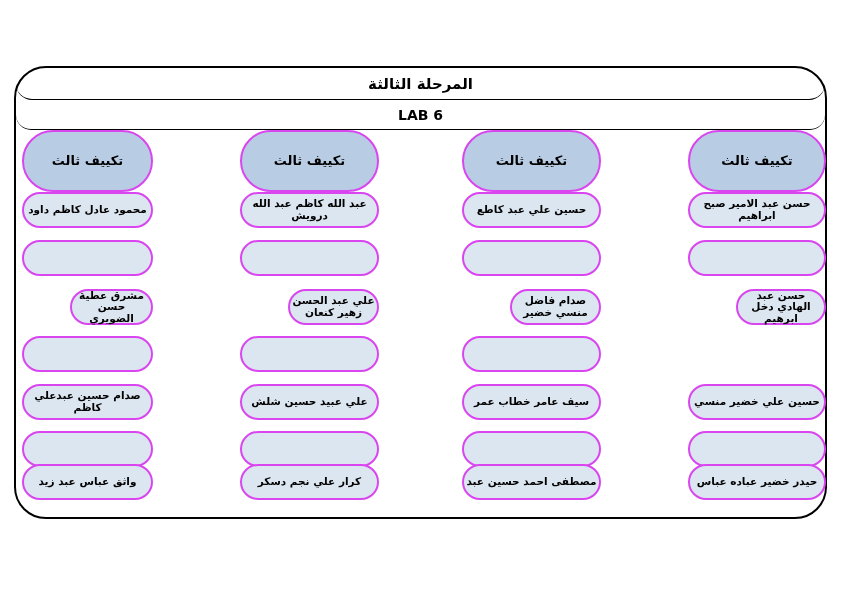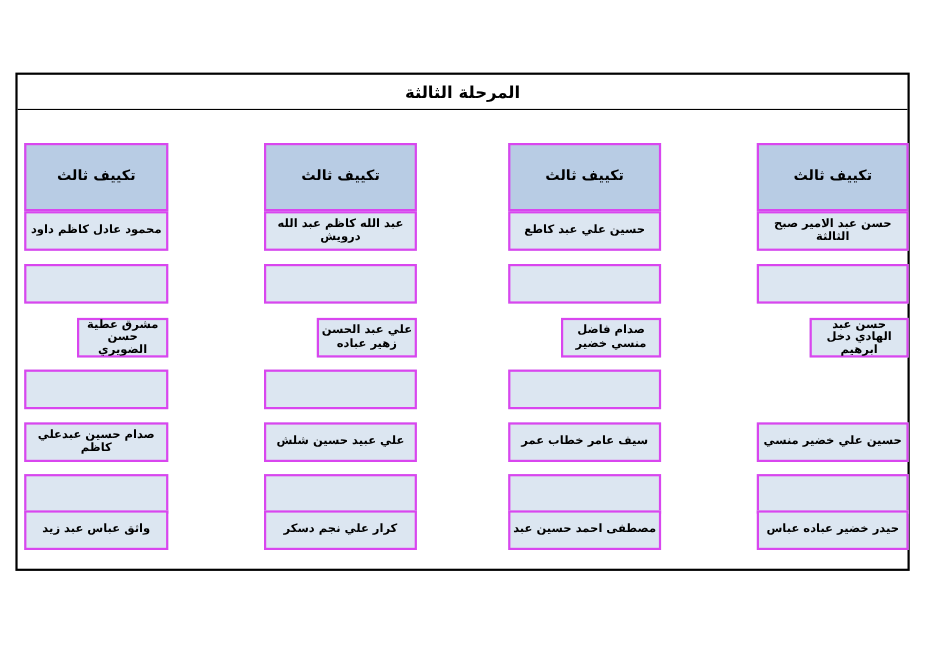--- a/index.html
+++ b/index.html
@@ -4,21 +4,21 @@
 <style>
   html, body { margin: 0; padding: 0; background: #ffffff; }
   .page {
     position: relative;
     width: 842px;
     height: 595px;
     background: #ffffff;
     font-family: "DejaVu Sans", sans-serif;
     overflow: hidden;
   }
-  * { box-sizing: border-box; }
+  * { box-sizing: border-box; border-radius: 32px; }
 
   .table-frame {
     position: absolute;
     left: 14px;
     top: 66px;
     width: 813px;
     height: 453px;
     border: 2px solid #000;
     background: #ffffff;
   }
@@ -77,58 +77,59 @@
   .r-empty3 { top: 301px; height: 33px; }
   .r-name4  { top: 334px; height: 31px; }
 </style>
 </head>
 <body>
 
 <div class="page">
 
   <div class="table-frame">
     <div class="title-row">المرحلة الثالثة</div>
+    <div class="lab-row">LAB 6</div>
   </div>
 
   <div class="col col-a">
     <div class="box hdr">تكييف ثالث</div>
     <div class="box r-name1">محمود عادل كاظم داود</div>
     <div class="box r-empty1"></div>
     <div class="box r-name2">مشرق عطية حسن الضويري</div>
     <div class="box r-empty2"></div>
     <div class="box r-name3">صدام حسين عبدعلي كاظم</div>
     <div class="box r-empty3"></div>
     <div class="box r-name4">واثق عباس عبد زيد</div>
   </div>
 
   <div class="col col-b">
     <div class="box hdr">تكييف ثالث</div>
     <div class="box r-name1">عبد الله كاظم عبد الله درويش</div>
     <div class="box r-empty1"></div>
-    <div class="box r-name2">علي عبد الحسن زهير عباده</div>
+    <div class="box r-name2">علي عبد الحسن زهير كنعان</div>
     <div class="box r-empty2"></div>
     <div class="box r-name3">علي عبيد حسين شلش</div>
     <div class="box r-empty3"></div>
     <div class="box r-name4">كرار علي نجم دسكر</div>
   </div>
 
   <div class="col col-c">
     <div class="box hdr">تكييف ثالث</div>
     <div class="box r-name1">حسين علي عبد كاطع</div>
     <div class="box r-empty1"></div>
     <div class="box r-name2">صدام فاضل منسي خضير</div>
     <div class="box r-empty2"></div>
     <div class="box r-name3">سيف عامر خطاب عمر</div>
     <div class="box r-empty3"></div>
     <div class="box r-name4">مصطفى احمد حسين عبد</div>
   </div>
 
   <div class="col col-d">
     <div class="box hdr">تكييف ثالث</div>
-    <div class="box r-name1">حسن عبد الامير صبح الثالثة</div>
+    <div class="box r-name1">حسن عبد الامير صبح ابراهيم</div>
     <div class="box r-empty1"></div>
     <div class="box r-name2">حسن عبد الهادي دخل ابرهيم</div>
     <div class="box r-name3">حسين علي خضير منسي</div>
     <div class="box r-empty3"></div>
     <div class="box r-name4">حيدر خضير عباده عباس</div>
   </div>
 
 </div>
 
 </body></html>

